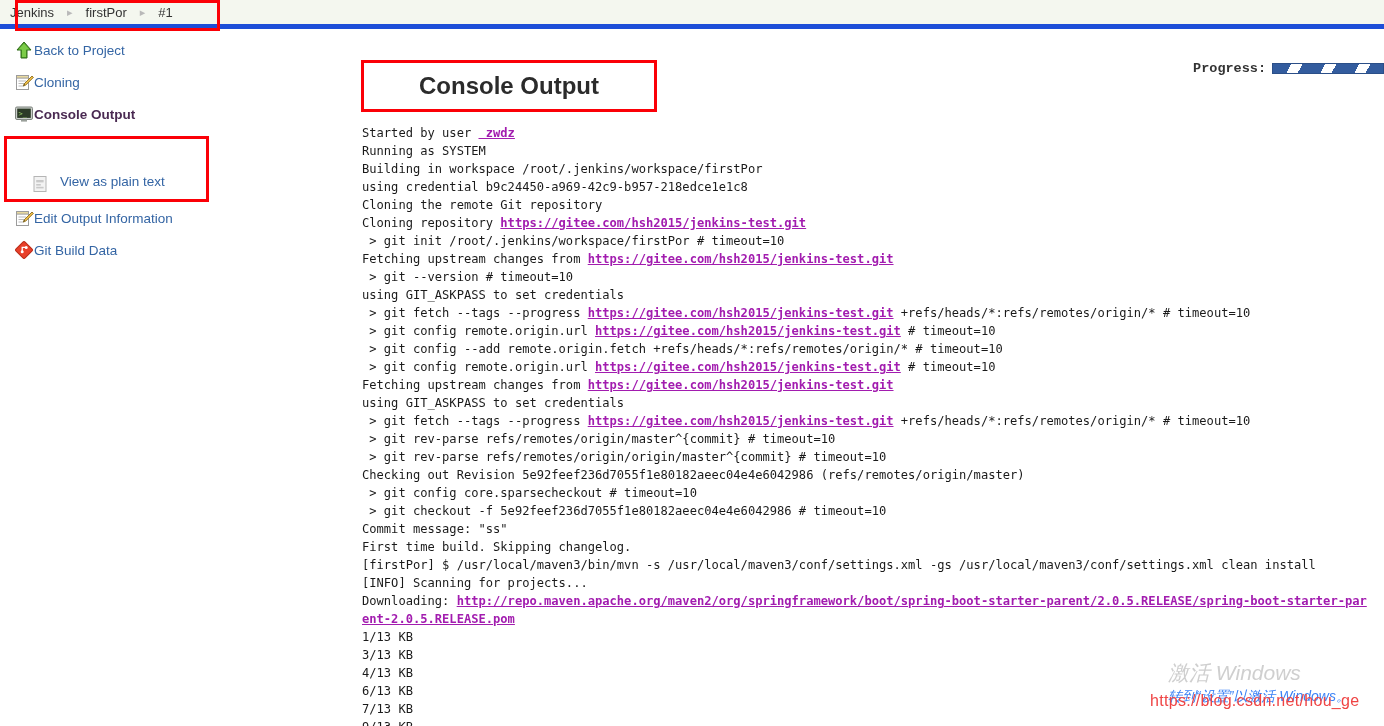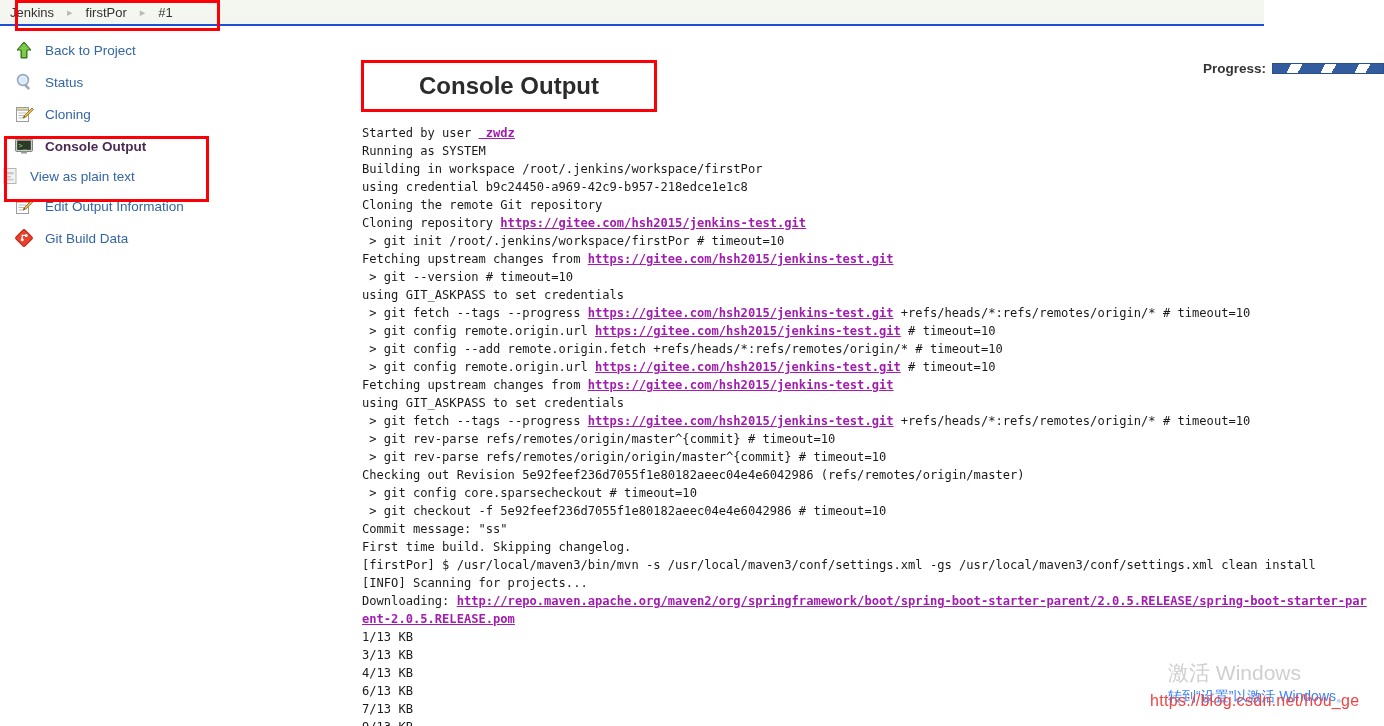--- a/index.html
+++ b/index.html
@@ -14,24 +14,24 @@
     font-size: 13px;
     color: #333333;
     overflow: hidden;
     position: relative;
   }
 
   
   #breadcrumb-bar {
     position: absolute;
     left: 0; top: 0;
-    width: 1264px;
+    width: 1384px;
     height: 24px;
     background: #f4f7ef;
-    border-bottom: 2px solid #1d4ed8;
+    border-bottom: 5px solid #1d4ed8;
   }
   #breadcrumb {
     position: absolute;
     left: 8px; top: 3px;
     display: flex;
     align-items: center;
     height: 18px;
     font-size: 13px;
     color: #333;
   }
@@ -62,27 +62,29 @@
     left: 0; top: 34px;
     width: 240px;
   }
   .side-item {
     display: flex;
     align-items: center;
     height: 32px;
     padding-left: 14px;
     font-size: 13.5px;
   }
-  .side-item .label { margin-left: 11px; color: #3465a4; white-space: nowrap; }
+  .side-item .label { color: #3465a4; white-space: nowrap; }
   .side-item.active .label { color: #4a2a52; font-weight: bold; }
   .side-sub {
     display: flex;
-    align-items: center;
+    align-items: flex-start;
     height: 28px;
+    padding-left: 30px;
     font-size: 13.5px;
+    margin-top: 44px;
   }
   .side-sub .label { margin-left: 10px; color: #3465a4; white-space: nowrap; }
 
   
   .ico { width: 20px; height: 20px; flex: 0 0 20px; position: relative; }
 
   
   #console-title {
     position: absolute;
     left: 361px; top: 60px;
@@ -91,21 +93,21 @@
     font-size: 24px; font-weight: bold; color: #2b2b2b;
     font-family: "Liberation Sans", sans-serif;
   }
 
   #progress-wrap {
     position: absolute;
     right: 0px; top: 61px;
     display: flex; align-items: center;
     font-size: 13.5px; font-weight: bold; color: #333;
   }
-  #progress-label { margin-right: 6px; }
+  #progress-label { margin-right: 6px; font-family: Liberation Mono, monospace; }
   #progress-bar {
     width: 112px; height: 11px;
     background: #335c9e;
     background-image: repeating-linear-gradient(
       118deg,
       #335c9e 0px, #335c9e 16px,
       #ffffff 16px, #ffffff 26px,
       #335c9e 26px, #335c9e 30px
     );
     border: 1px solid #2b4f88;
@@ -131,20 +133,21 @@
   }
 
   
   #watermark {
     position: absolute;
     left: 1168px; top: 660px;
     text-align: left;
     color: #d2d2d2;
     pointer-events: none;
     user-select: none;
+    font-style: italic;
   }
   #wm-title { font-size: 21px; line-height: 26px; color: #cfcfcf; }
   #wm-sub  { font-size: 14px; line-height: 20px; color: #3b82f6; }
   #wm-url {
     position: absolute;
     left: 1150px; top: 692px;
     font-size: 16px;
     color: #ef4444;
     letter-spacing: 0.3px;
     pointer-events: none;
@@ -167,28 +170,20 @@
 <div id="sidebar">
     <div class="side-item">
       <span class="ico"><svg width="20" height="20" viewBox="0 0 20 20">
           <path d="M10 2 L17 10 L13 10 L13 18 L7 18 L7 10 L3 10 Z" fill="#4fa32a" stroke="#2f6b17" stroke-width="1"></path>
           <path d="M10 3.5 L15.4 9.6 L12 9.6 L12 17 L8 17 L8 9.6 L4.6 9.6 Z" fill="#7ccc49"></path>
         </svg></span>
       <span class="label">Back to Project</span>
     </div>
     <div class="side-item">
       <span class="ico"><svg width="20" height="20" viewBox="0 0 20 20">
-          <circle cx="9" cy="8" r="5.4" fill="#eef4fb" stroke="#8fa9c4" stroke-width="1.6"></circle>
-          <circle cx="9" cy="8" r="3.6" fill="#dce9f6"></circle>
-          <rect x="11.6" y="11.6" width="6.6" height="2.6" rx="1.2" transform="rotate(45 11.6 11.6)" fill="#9aa7b4"></rect>
-        </svg></span>
-      <span class="label">Status</span>
-    </div>
-    <div class="side-item">
-      <span class="ico"><svg width="20" height="20" viewBox="0 0 20 20">
           <rect x="2.5" y="3.5" width="12" height="14" fill="#ffffff" stroke="#9c9c9c" stroke-width="1"></rect>
           <rect x="2.5" y="3.5" width="12" height="2.6" fill="#e8d9a0" stroke="#9c9c9c" stroke-width="1"></rect>
           <line x1="4.5" y1="9" x2="12" y2="9" stroke="#b9b9b9" stroke-width="1"></line>
           <line x1="4.5" y1="11.5" x2="12" y2="11.5" stroke="#b9b9b9" stroke-width="1"></line>
           <line x1="4.5" y1="14" x2="10" y2="14" stroke="#b9b9b9" stroke-width="1"></line>
           <path d="M18 4 L19.4 5.4 L11.6 13.2 L9.4 14 L10.2 11.8 Z" fill="#f2c14b" stroke="#8a6d1f" stroke-width="0.9"></path>
           <path d="M9.4 14 L10.2 11.8 L11 12.6 Z" fill="#5a4a22"></path>
         </svg></span>
       <span class="label">Cloning</span>
     </div>

